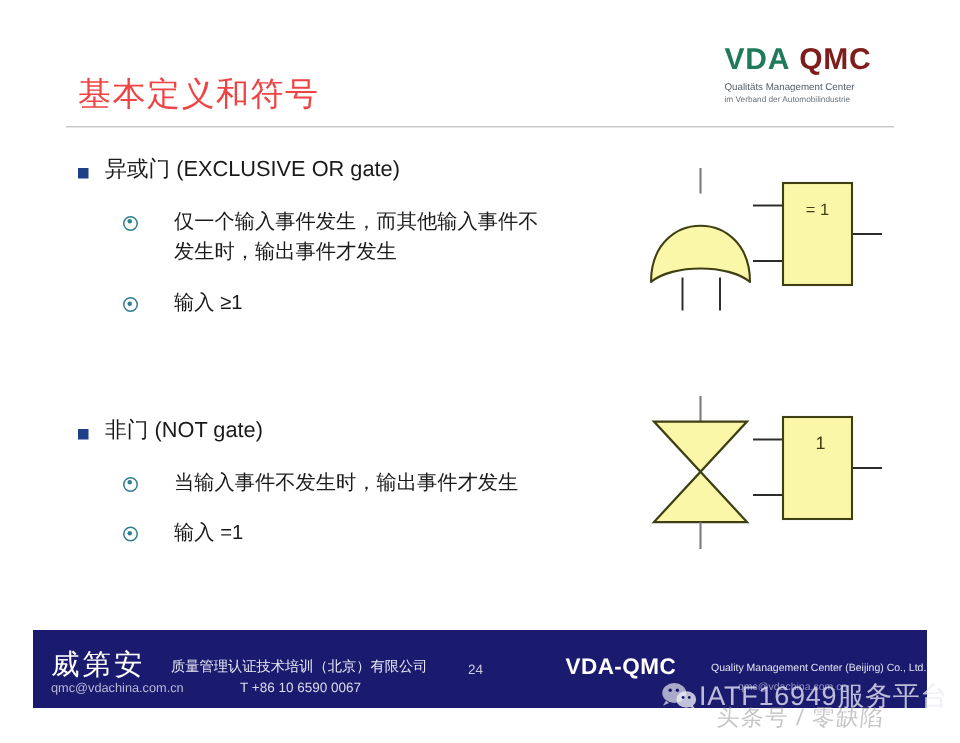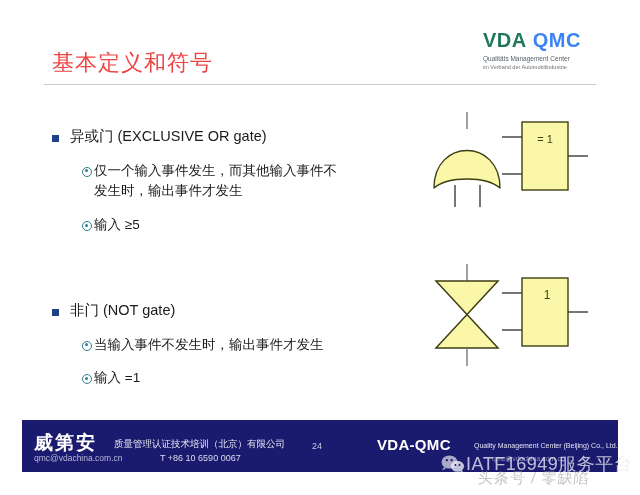--- a/index.html
+++ b/index.html
@@ -53,37 +53,37 @@
     text-align: left;
   }
   .logo-main {
     font-size: 20px;
     font-weight: bold;
     letter-spacing: 0.5px;
     line-height: 1.05;
     white-space: nowrap;
   }
   .logo-vda { color: #1f7a5a; }
-  .logo-qmc { color: #3b82f6; }
+  .logo-qmc { color: #7f1d1d; }
   .logo-sub1 {
     font-size: 6.5px;
     color: #555e66;
     line-height: 1.5;
     white-space: nowrap;
     margin-top: 3px;
   }
   .logo-sub2 {
     font-size: 5.5px;
     color: #6a737a;
     line-height: 1.4;
     white-space: nowrap;
   }
 
   
-  .content { position: absolute; left: 0; top: 0; width: 620px; height: 410px; margin-top: 23px; }
+  .content { position: absolute; left: 0; top: 0; width: 620px; height: 410px; }
 
   .blk { position: absolute; left: 52px; width: 350px; }
   .blk-xor { top: 104px; }
   .blk-not { top: 278px; text-align: center; }
 
   .l1 {
     display: flex;
     align-items: flex-start;
     gap: 11px;
     margin-bottom: 14px;
@@ -98,21 +98,21 @@
     font-size: 14.5px;
     color: #1a1a1a;
     line-height: 1.35;
     white-space: nowrap;
   }
 
   .l2-wrap { margin-left: 30px; }
   .l2 {
     display: flex;
     align-items: flex-start;
-    gap: 2px;
+    gap: 24px;
     margin-bottom: 13px;
   }
   .ring {
     width: 8px; height: 8px;
     border: 1.3px solid #2e7f91;
     border-radius: 50%;
     position: relative;
     margin-top: 6px;
     flex: 0 0 auto;
   }
@@ -144,21 +144,21 @@
     top: 420px;
     width: 596px;
     height: 52px;
     background: #1a1a6e;
   }
   .f-cn-big {
     position: absolute;
     left: 12px; top: 10px;
     font-size: 19px;
     color: #ffffff;
-    font-weight: bold;
+    font-weight: normal;
     letter-spacing: 2px;
     white-space: nowrap;
   }
   .f-cn-small {
     position: absolute;
     left: 92px; top: 18px;
     font-size: 9.5px;
     color: #e8e8f4;
     white-space: nowrap;
   }
@@ -262,21 +262,21 @@
         <div class="sq"></div>
         <div class="l1-text">异或门 (EXCLUSIVE OR gate)</div>
       </div>
       <div class="l2-wrap">
         <div class="l2">
           <div class="ring"></div>
           <div class="l2-text">仅一个输入事件发生，而其他输入事件不发生时，输出事件才发生</div>
         </div>
         <div class="l2">
           <div class="ring"></div>
-          <div class="l2-text">输入 ≥5</div>
+          <div class="l2-text">输入 ≥1</div>
         </div>
       </div>
     </div>
 
     <div class="blk blk-not">
       <div class="l1">
         <div class="sq"></div>
         <div class="l1-text">非门 (NOT gate)</div>
       </div>
       <div class="l2-wrap">

